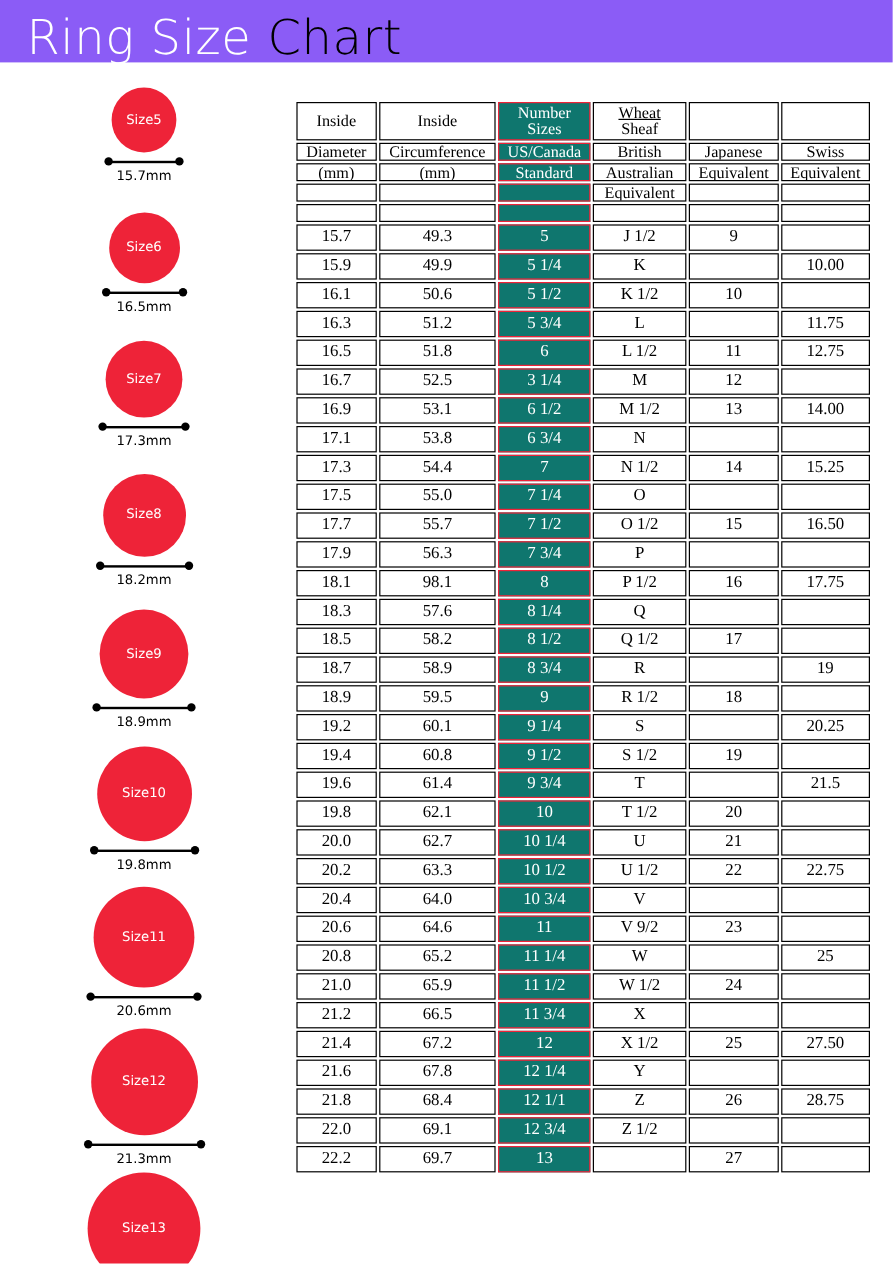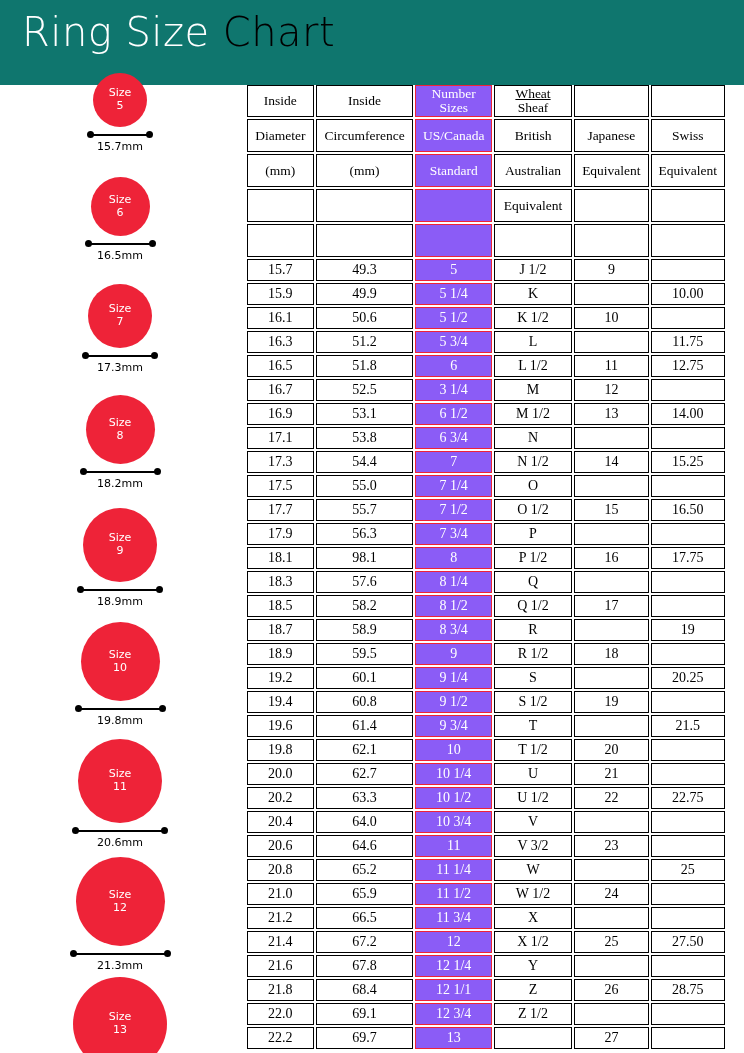--- a/index.html
+++ b/index.html
@@ -11,22 +11,22 @@
     width: 744px; height: 1053px;
     position: relative;
     font-family: "Liberation Sans", sans-serif;
     overflow: hidden;
   }
 
   
   #header-banner {
     position: absolute;
     left: 0; top: 0;
-    width: 744px; height: 85px;
-    background: #0f766e;
+    width: 744px; height: 52px;
+    background: #8b5cf6;
   }
   #page-title {
     position: absolute;
     left: 22px; top: 9px;
     font-size: 40px;
     letter-spacing: 0.5px;
     font-weight: 300;
     white-space: nowrap;
     font-family: "DejaVu Sans", sans-serif;
   }
@@ -45,21 +45,22 @@
     width: 240px;
     text-align: center;
   }
   .ring-circle {
     position: relative;
     margin: 0 auto;
     border-radius: 50%;
     background: #EE2338;
     color: #ffffff;
     display: flex;
-    flex-direction: column;
+    flex-direction: row;
+    align-items: center;
     justify-content: center;
     line-height: 1.15;
     font-size: 11px;
     font-family: "DejaVu Sans", sans-serif;
   }
   .ring-circle .rc-word { display: block; }
   .ring-circle .rc-num  { display: block; }
 
   .measure {
     position: relative;
@@ -115,30 +116,30 @@
   }
   
   .c0 { width: 68px; }
   .c1 { width: 100px; }
   .c2 { width: 78px; }
   .c3 { width: 80px; }
   .c4 { width: 76px; }
   .c5 { width: 76px; }
 
   .tcell.hl {
-    background: #8b5cf6;
+    background: #0f766e;
     color: #ffffff;
     border-color: #EE2338;
   }
   .tcell.hdr {
     font-size: 13.5px;
   }
 
   
-  .hrow .tcell { height: 33px; }
+  .hrow .tcell { height: 15px; }
   .hrow.hrow-tall .tcell { height: 32px; }
 </style>
 </head>
 <body>
 
 <div id="header-banner">
   <div id="page-title">
     <span class="t-white">Ring Size </span><span class="t-black">Chart</span>
   </div>
 </div>
@@ -484,21 +485,21 @@
       <div class="tcell c1">64.0</div>
       <div class="tcell c2 hl">10 3/4</div>
       <div class="tcell c3">V</div>
       <div class="tcell c4"></div>
       <div class="tcell c5"></div>
     </div>
     <div class="trow">
       <div class="tcell c0">20.6</div>
       <div class="tcell c1">64.6</div>
       <div class="tcell c2 hl">11</div>
-      <div class="tcell c3">V 3/2</div>
+      <div class="tcell c3">V 9/2</div>
       <div class="tcell c4">23</div>
       <div class="tcell c5"></div>
     </div>
     <div class="trow">
       <div class="tcell c0">20.8</div>
       <div class="tcell c1">65.2</div>
       <div class="tcell c2 hl">11 1/4</div>
       <div class="tcell c3">W</div>
       <div class="tcell c4"></div>
       <div class="tcell c5">25</div>

